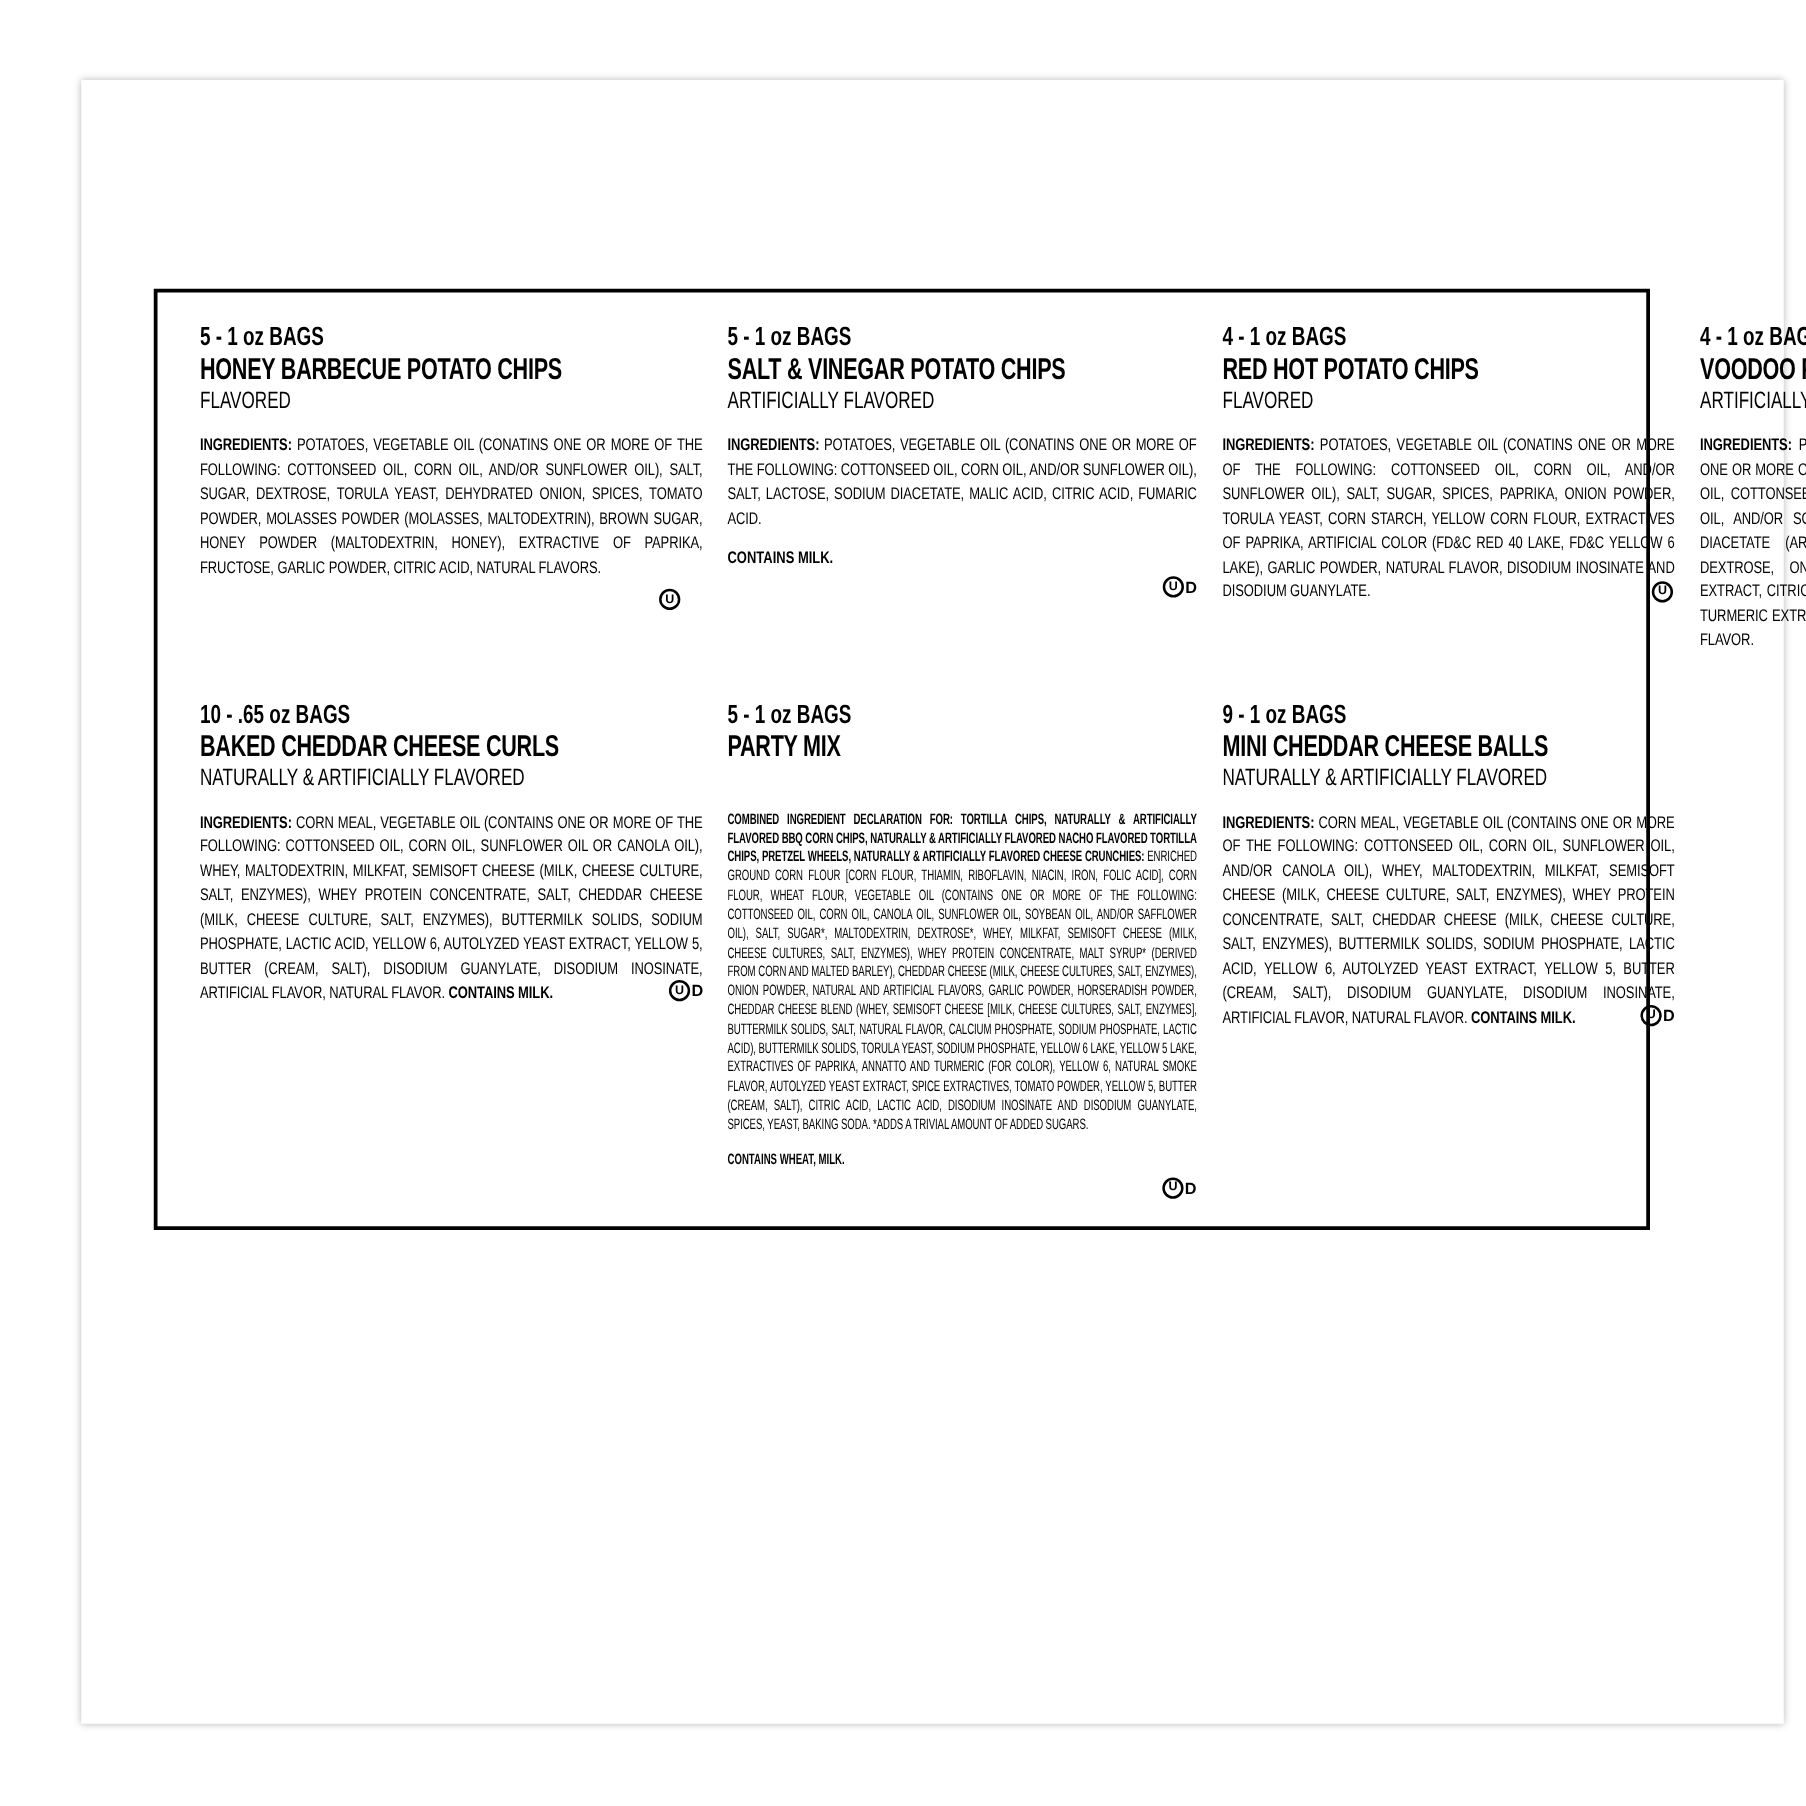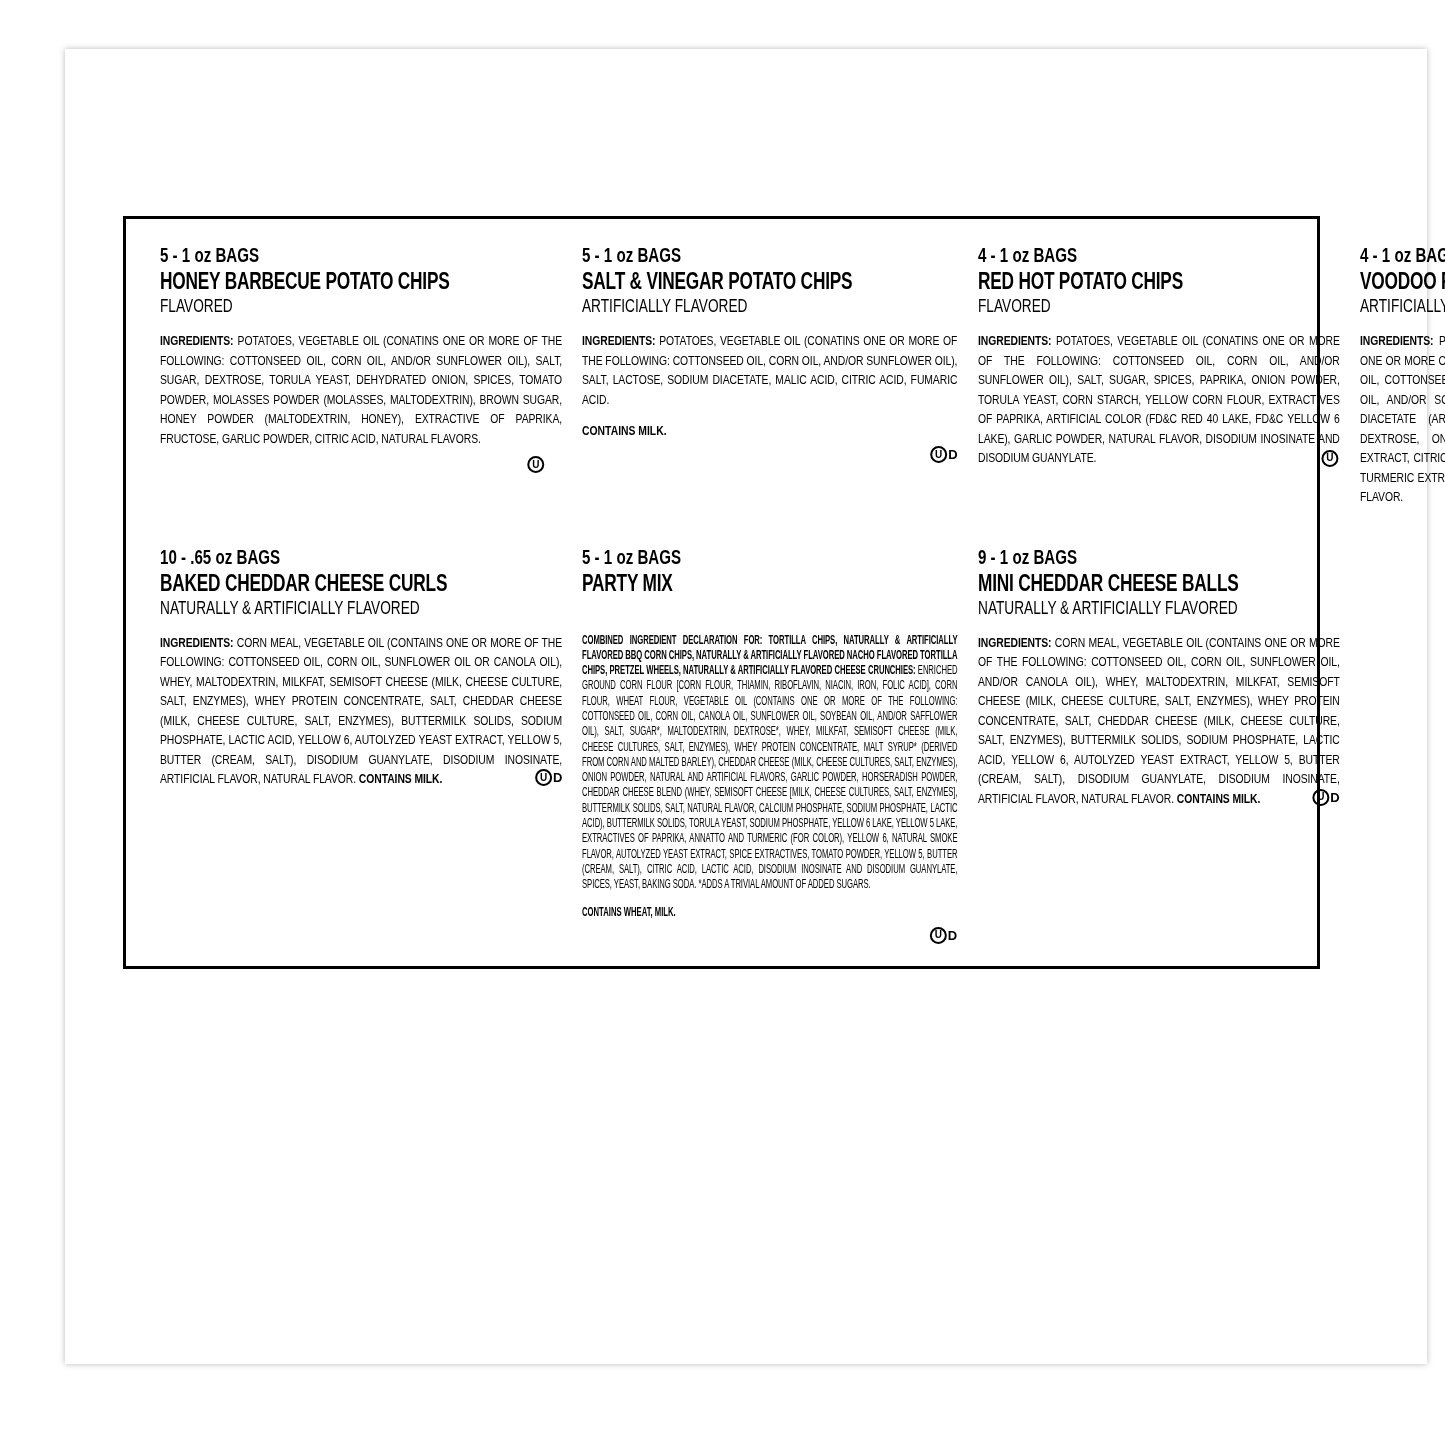--- a/index.html
+++ b/index.html
@@ -7,21 +7,21 @@
     width: 1445px;
     height: 1445px;
     background: #ffffff;
     overflow: hidden;
     font-family: "Liberation Sans", sans-serif;
     color: #000;
   }
   .sheet {
     position: absolute;
     left: 65px;
-    top: 49px;
+    top: 64px;
     width: 1362px;
     height: 1315px;
     background: #ffffff;
     box-shadow: 0 0 6px rgba(0,0,0,0.28);
   }
   .panel {
     position: absolute;
     left: 58px;
     top: 167px;
     width: 1197px;

